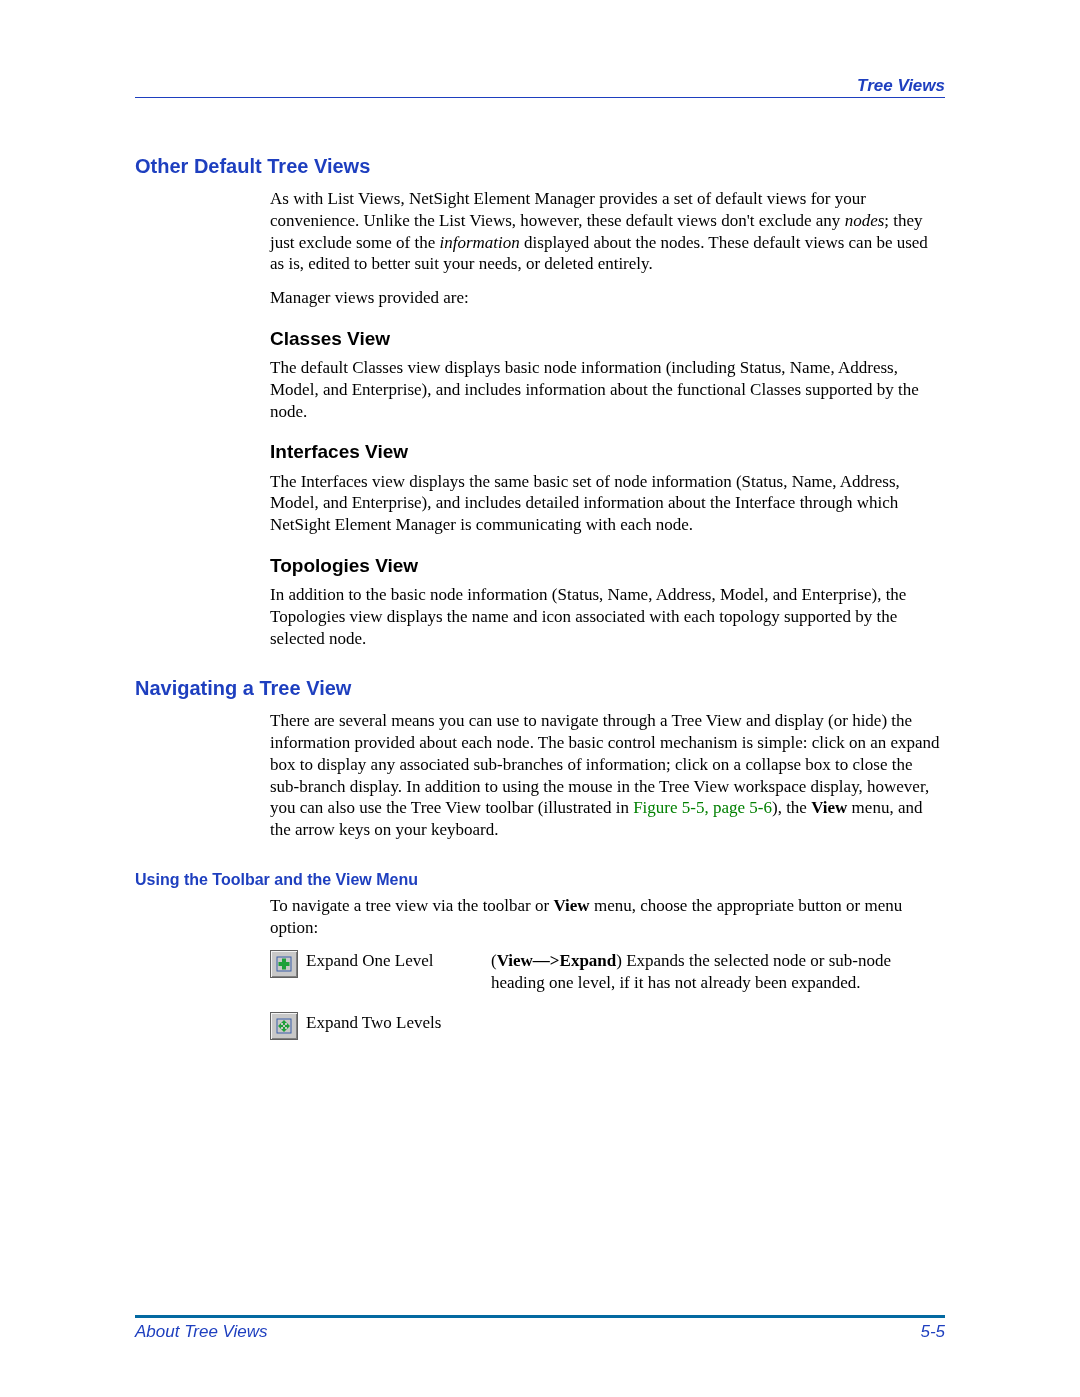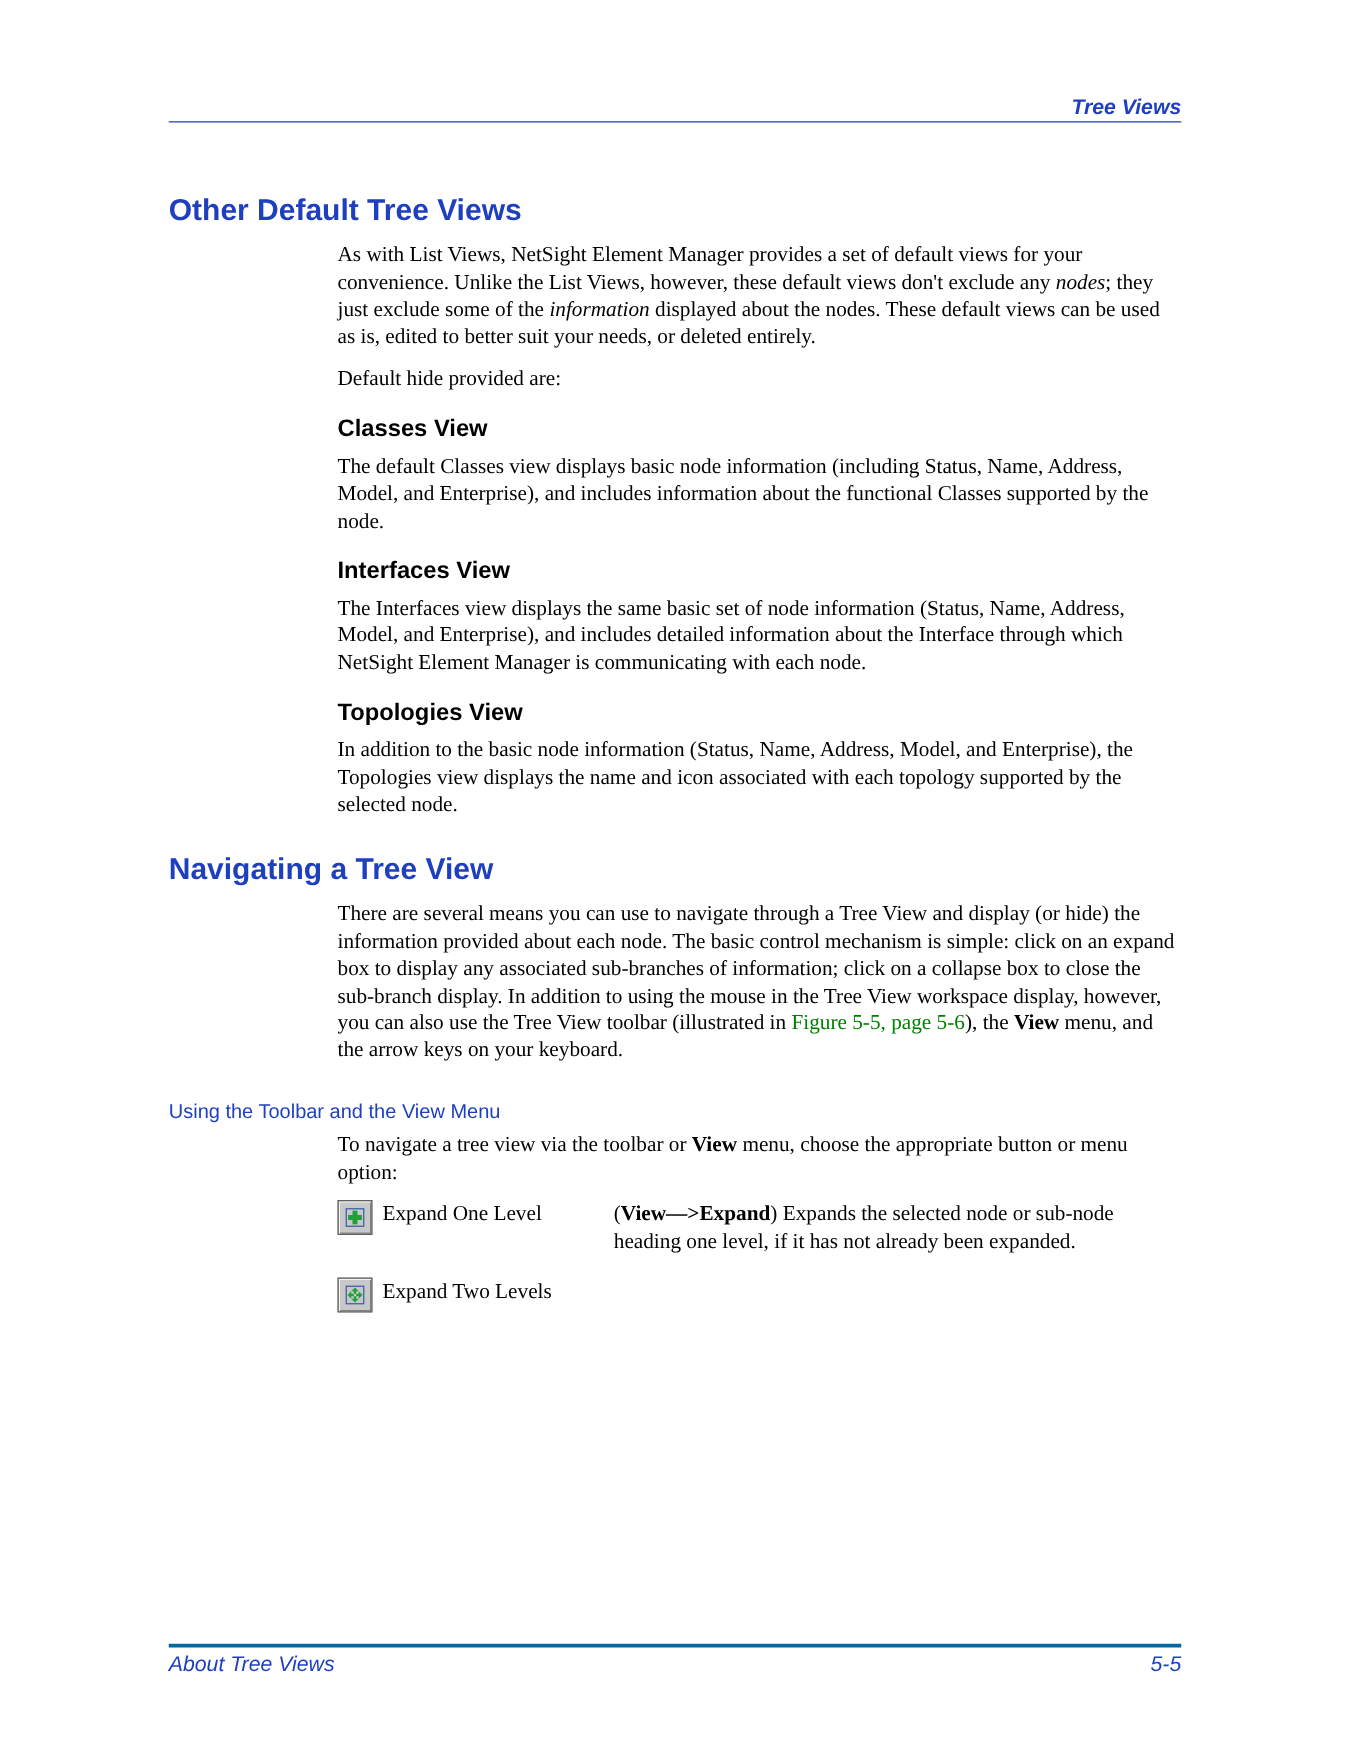--- a/index.html
+++ b/index.html
@@ -33,40 +33,40 @@
     right: 135px;
     border-top: 1px solid #1e3fbf;
   }
   .content {
     margin-top: 70px;
   }
   h2.section {
     font-family: Arial, Helvetica, sans-serif;
     font-weight: bold;
     color: #1e3fbf;
-    font-size: 24px;
+    font-size: 20px;
     margin: 28px 0 10px 0;
   }
   .body-block {
     margin-left: 135px;
     font-size: 17px;
     line-height: 1.28;
   }
   .body-block p {
     margin: 6px 0 12px 0;
   }
   .sub-head {
     font-family: Arial, Helvetica, sans-serif;
     font-weight: bold;
     font-size: 19px;
     margin: 18px 0 4px 0;
   }
   .sub-head-blue {
     font-family: Arial, Helvetica, sans-serif;
-    font-weight: normal;
+    font-weight: bold;
     font-size: 16px;
     color: #1e3fbf;
     margin: 30px 0 6px 0;
   }
   em { font-style: italic; }
   strong { font-weight: bold; }
   .link { color: #008000; }
   .toolbar-table {
     margin-top: 10px;
   }
@@ -118,21 +118,21 @@
 <div class="page">
   <div class="running-header">Tree Views</div>
   <div class="hr-top"></div>
 
   <div class="content">
     <h2 class="section">Other Default Tree Views</h2>
     <div class="body-block">
       <p>
         <span class="run1">As with List Views, NetSight Element Manager provides a set of default views for your convenience. Unlike the List Views, however, these default views don't exclude any </span><em>nodes</em><span class="run1">; they just exclude some of the </span><em>information</em><span class="run1"> displayed about the nodes. These default views can be used as is, edited to better suit your needs, or deleted entirely.</span>
       </p>
-      <p>Default hide provided are:</p>
+      <p>Manager views provided are:</p>
 
       <div class="sub-head">Classes View</div>
       <p>The default Classes view displays basic node information (including Status, Name, Address, Model, and Enterprise), and includes information about the functional Classes supported by the node.</p>
 
       <div class="sub-head">Interfaces View</div>
       <p>The Interfaces view displays the same basic set of node information (Status, Name, Address, Model, and Enterprise), and includes detailed information about the Interface through which NetSight Element Manager is communicating with each node.</p>
 
       <div class="sub-head">Topologies View</div>
       <p>In addition to the basic node information (Status, Name, Address, Model, and Enterprise), the Topologies view displays the name and icon associated with each topology supported by the selected node.</p>
     </div>

